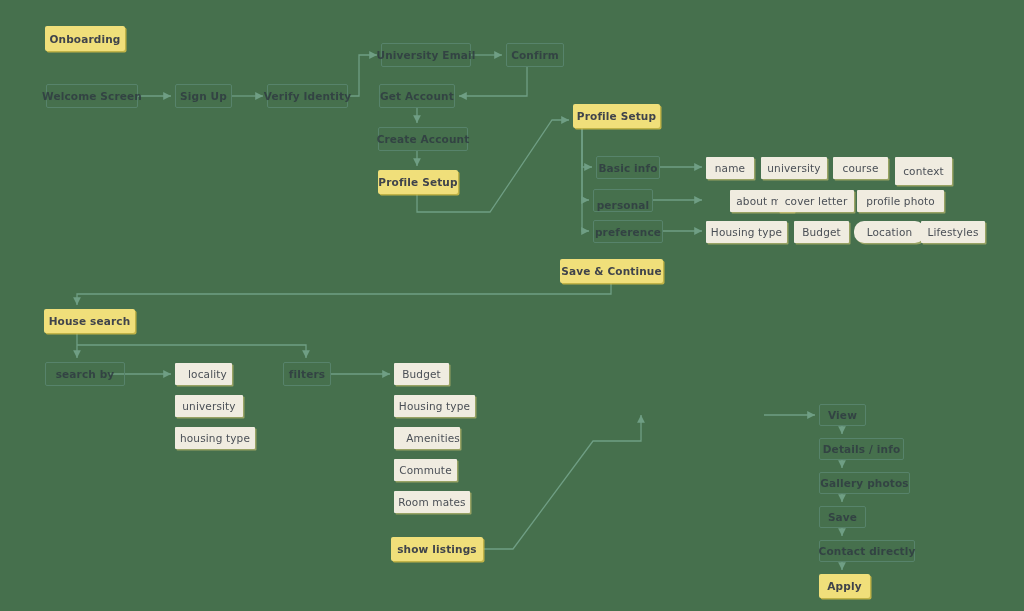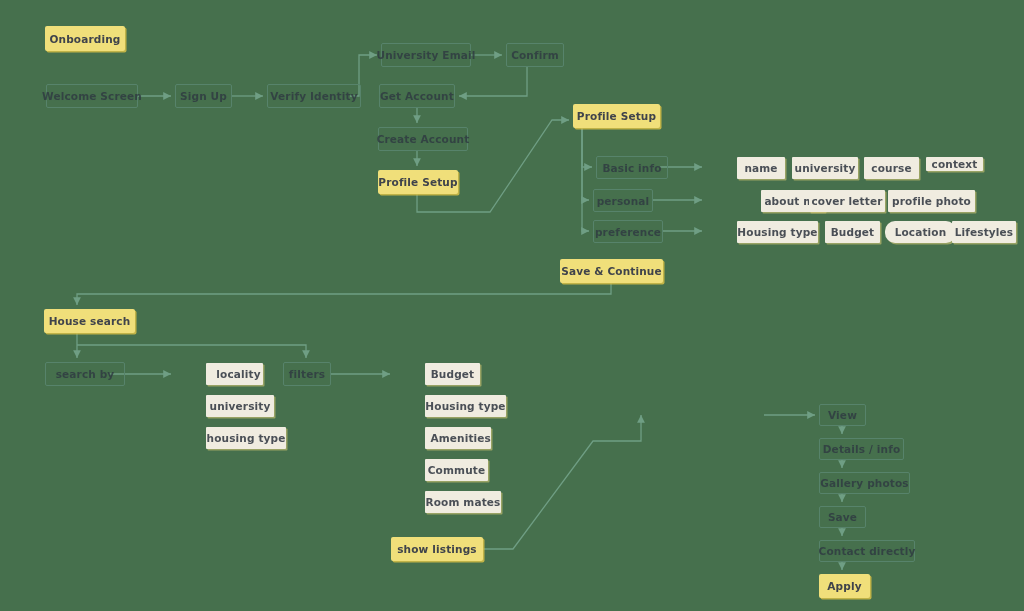--- a/index.html
+++ b/index.html
@@ -25,24 +25,23 @@
   .node.yellow{
     background:#f0df7a;
     color:#3f434b;
     font-weight:700;
     border-radius:2px;
     box-shadow:1.5px 1.5px 0 rgba(214,190,70,.85);
   }
   .node.cream{
     background:#f0ece0;
     color:#4a4f56;
-    font-weight:700;
+    font-weight:400;
     border-radius:1px;
     box-shadow:1.5px 1.5px 0 rgba(222,206,120,.55);
-    margin-left:31px;
   }
   .node.green{
     background:transparent;
     border:1.4px solid #57836b;
     color:#2f3a42;
     font-weight:700;
     border-radius:2px;
     text-shadow:0 0 1px rgba(70,112,77,.9);
   }
   .node.green .lbl{opacity:.82;}
@@ -94,60 +93,60 @@
   </svg>
 <div class="node yellow" style="left: 45px; top: 26px; width: 80px; height: 25px;">
       <span class="lbl">Onboarding</span>
     </div>
     <div class="node green" style="left: 46px; top: 84px; width: 92px; height: 24px;">
       <span class="lbl">Welcome Screen</span>
     </div>
     <div class="node green" style="left: 175px; top: 84px; width: 57px; height: 24px;">
       <span class="lbl">Sign Up</span>
     </div>
-    <div class="node green" style="left: 267px; top: 84px; width: 94px; height: 24px;">
+    <div class="node green" style="left: 267px; top: 84px; width: 81px; height: 24px;">
       <span class="lbl">Verify Identity</span>
     </div>
     <div class="node green" style="left: 381px; top: 43px; width: 90px; height: 24px;">
       <span class="lbl">University Email</span>
     </div>
     <div class="node green" style="left: 506px; top: 43px; width: 58px; height: 24px;">
       <span class="lbl">Confirm</span>
     </div>
     <div class="node green" style="left: 379px; top: 84px; width: 76px; height: 24px;">
       <span class="lbl">Get Account</span>
     </div>
     <div class="node green" style="left: 378px; top: 127px; width: 90px; height: 24px;">
       <span class="lbl">Create Account</span>
     </div>
     <div class="node yellow" style="left: 378px; top: 170px; width: 80px; height: 24px;">
       <span class="lbl">Profile Setup</span>
     </div>
     <div class="node yellow" style="left: 573px; top: 104px; width: 87px; height: 24px;">
       <span class="lbl">Profile Setup</span>
     </div>
-    <div class="node green" style="left: 596px; top: 156px; width: 72px; height: 23px;">
+    <div class="node green" style="left: 596px; top: 156px; width: 64px; height: 23px;">
       <span class="lbl">Basic info</span>
     </div>
-    <div class="node green" style="left: 593px; top: 189px; width: 60px; height: 23px;">
+    <div class="node green" style="left: 593px; top: 189px; width: 60px; height: 23px; align-items: flex-end;">
       <span class="lbl">personal</span>
     </div>
     <div class="node green" style="left: 593px; top: 220px; width: 70px; height: 23px;">
       <span class="lbl">preference</span>
     </div>
     <div class="node cream" style="left: 706px; top: 157px; width: 48px; height: 22px;">
       <span class="lbl">name</span>
     </div>
     <div class="node cream" style="left: 761px; top: 157px; width: 66px; height: 22px;">
       <span class="lbl">university</span>
     </div>
     <div class="node cream" style="left: 833px; top: 157px; width: 55px; height: 22px;">
       <span class="lbl">course</span>
     </div>
-    <div class="node cream" style="left: 895px; top: 157px; width: 57px; height: 14px;">
+    <div class="node cream" style="left: 895px; top: 157px; width: 57px; height: 28px;">
       <span class="lbl">context</span>
     </div>
     <div class="node cream" style="left: 730px; top: 190px; width: 64px; height: 22px;">
       <span class="lbl">about me</span>
     </div>
     <div class="node cream" style="left: 778px; top: 190px; width: 76px; height: 22px;">
       <span class="lbl">cover letter</span>
     </div>
     <div class="node cream" style="left: 857px; top: 190px; width: 87px; height: 22px;">
       <span class="lbl">profile photo</span>

